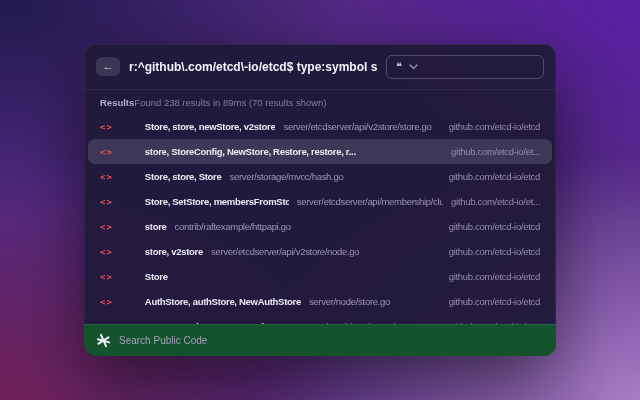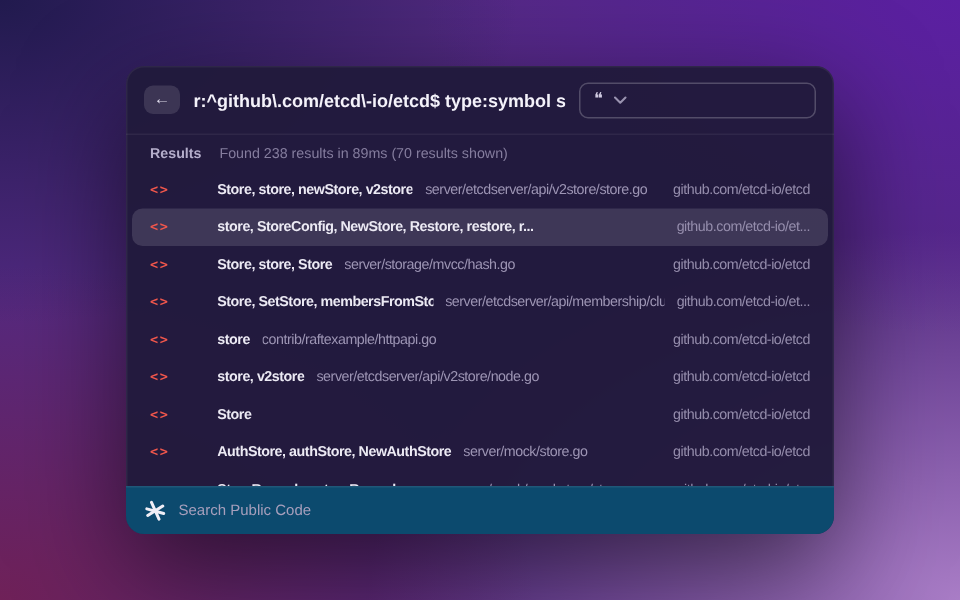--- a/index.html
+++ b/index.html
@@ -45,21 +45,21 @@
     flex:0 0 auto; width:158px; height:24px;
     border:1px solid rgba(255,255,255,0.22); border-radius:6px;
     display:flex; align-items:center; gap:7px; padding:0 9px;
   }
   .pattern-quote { color:#cfc9e0; font-size:11px; line-height:1; }
   .pattern-label { color:#e7e3f1; font-size:10.5px; flex:1 1 auto; }
   .chev { flex:0 0 auto; display:block; }
   
   .results-header {
     flex:0 0 20px; height:20px;
-    display:flex; align-items:center; gap:12px; padding:0 16px;
+    display:flex; align-items:center; padding:0 16px;
     margin-top:2px;
   }
   .results-label { color:#b5aecb; font-size:9.5px; font-weight:700; }
   .results-summary { color:#857d9e; font-size:9.5px; }
   
   .list { flex:1 1 auto; overflow:hidden; position:relative; padding-top:2px; }
   .row {
     height:25px; margin:0 4px; padding:0 12px; border-radius:7px;
     display:flex; align-items:center; gap:8px;
     font-size:9.5px; letter-spacing:-0.3px; white-space:nowrap;
@@ -68,21 +68,21 @@
   .code-icon {
     flex:0 0 auto; color:#f2574c; font-weight:700; font-size:9px;
     font-family:"DejaVu Sans Mono","Liberation Mono",monospace; letter-spacing:1px;
   }
   .symbols { flex:0 1 auto; color:#eceaf4; font-weight:700; overflow:hidden; min-width:0;margin-left:24px; }
   .filepath { flex:1 1 auto; color:#9d95b4; overflow:hidden; min-width:0; }
   .repo { flex:0 0 auto; color:#958dac; text-align:left; margin-left:auto; }
   
   .footer {
     flex:0 0 32px; height:32px;
-    background:#0c4a6e;
+    background:#14532d;
     border-top:1px solid rgba(255,255,255,0.08);
     display:flex; align-items:center; padding:11px 12px; gap:8px;
   }
   .logo { flex:0 0 auto; display:block; }
   .footer-label { color:#a79fbc; font-size:10px; }
   .footer-right { margin-left:auto; display:flex; align-items:center; gap:7px; }
   .action-primary { color:#edeaf5; font-size:10px; font-weight:600; }
   .action-secondary { color:#a79fbc; font-size:10px; }
   .key-badge {
     min-width:18px; height:17px; padding:0 4px; border-radius:4px;
@@ -155,21 +155,21 @@
         <span class="repo">github.com/etcd-io/etcd</span>
       </div>
       <div class="row">
         <span class="code-icon">&lt;&gt;</span>
         <span class="symbols">Store</span>
         <span class="repo">github.com/etcd-io/etcd</span>
       </div>
       <div class="row">
         <span class="code-icon">&lt;&gt;</span>
         <span class="symbols">AuthStore, authStore, NewAuthStore</span>
-        <span class="filepath">server/mock/store.go</span>
+        <span class="filepath">server/node/store.go</span>
         <span class="repo">github.com/etcd-io/etcd</span>
       </div>
       <div class="row">
         <span class="code-icon">&lt;&gt;</span>
         <span class="symbols">StoreRecorder, storeRecorder, mockst...</span>
         <span class="filepath">server/mock/mockstore/store_recorder.go</span>
         <span class="repo">github.com/etcd-io/et...</span>
       </div>
     </div>
 

